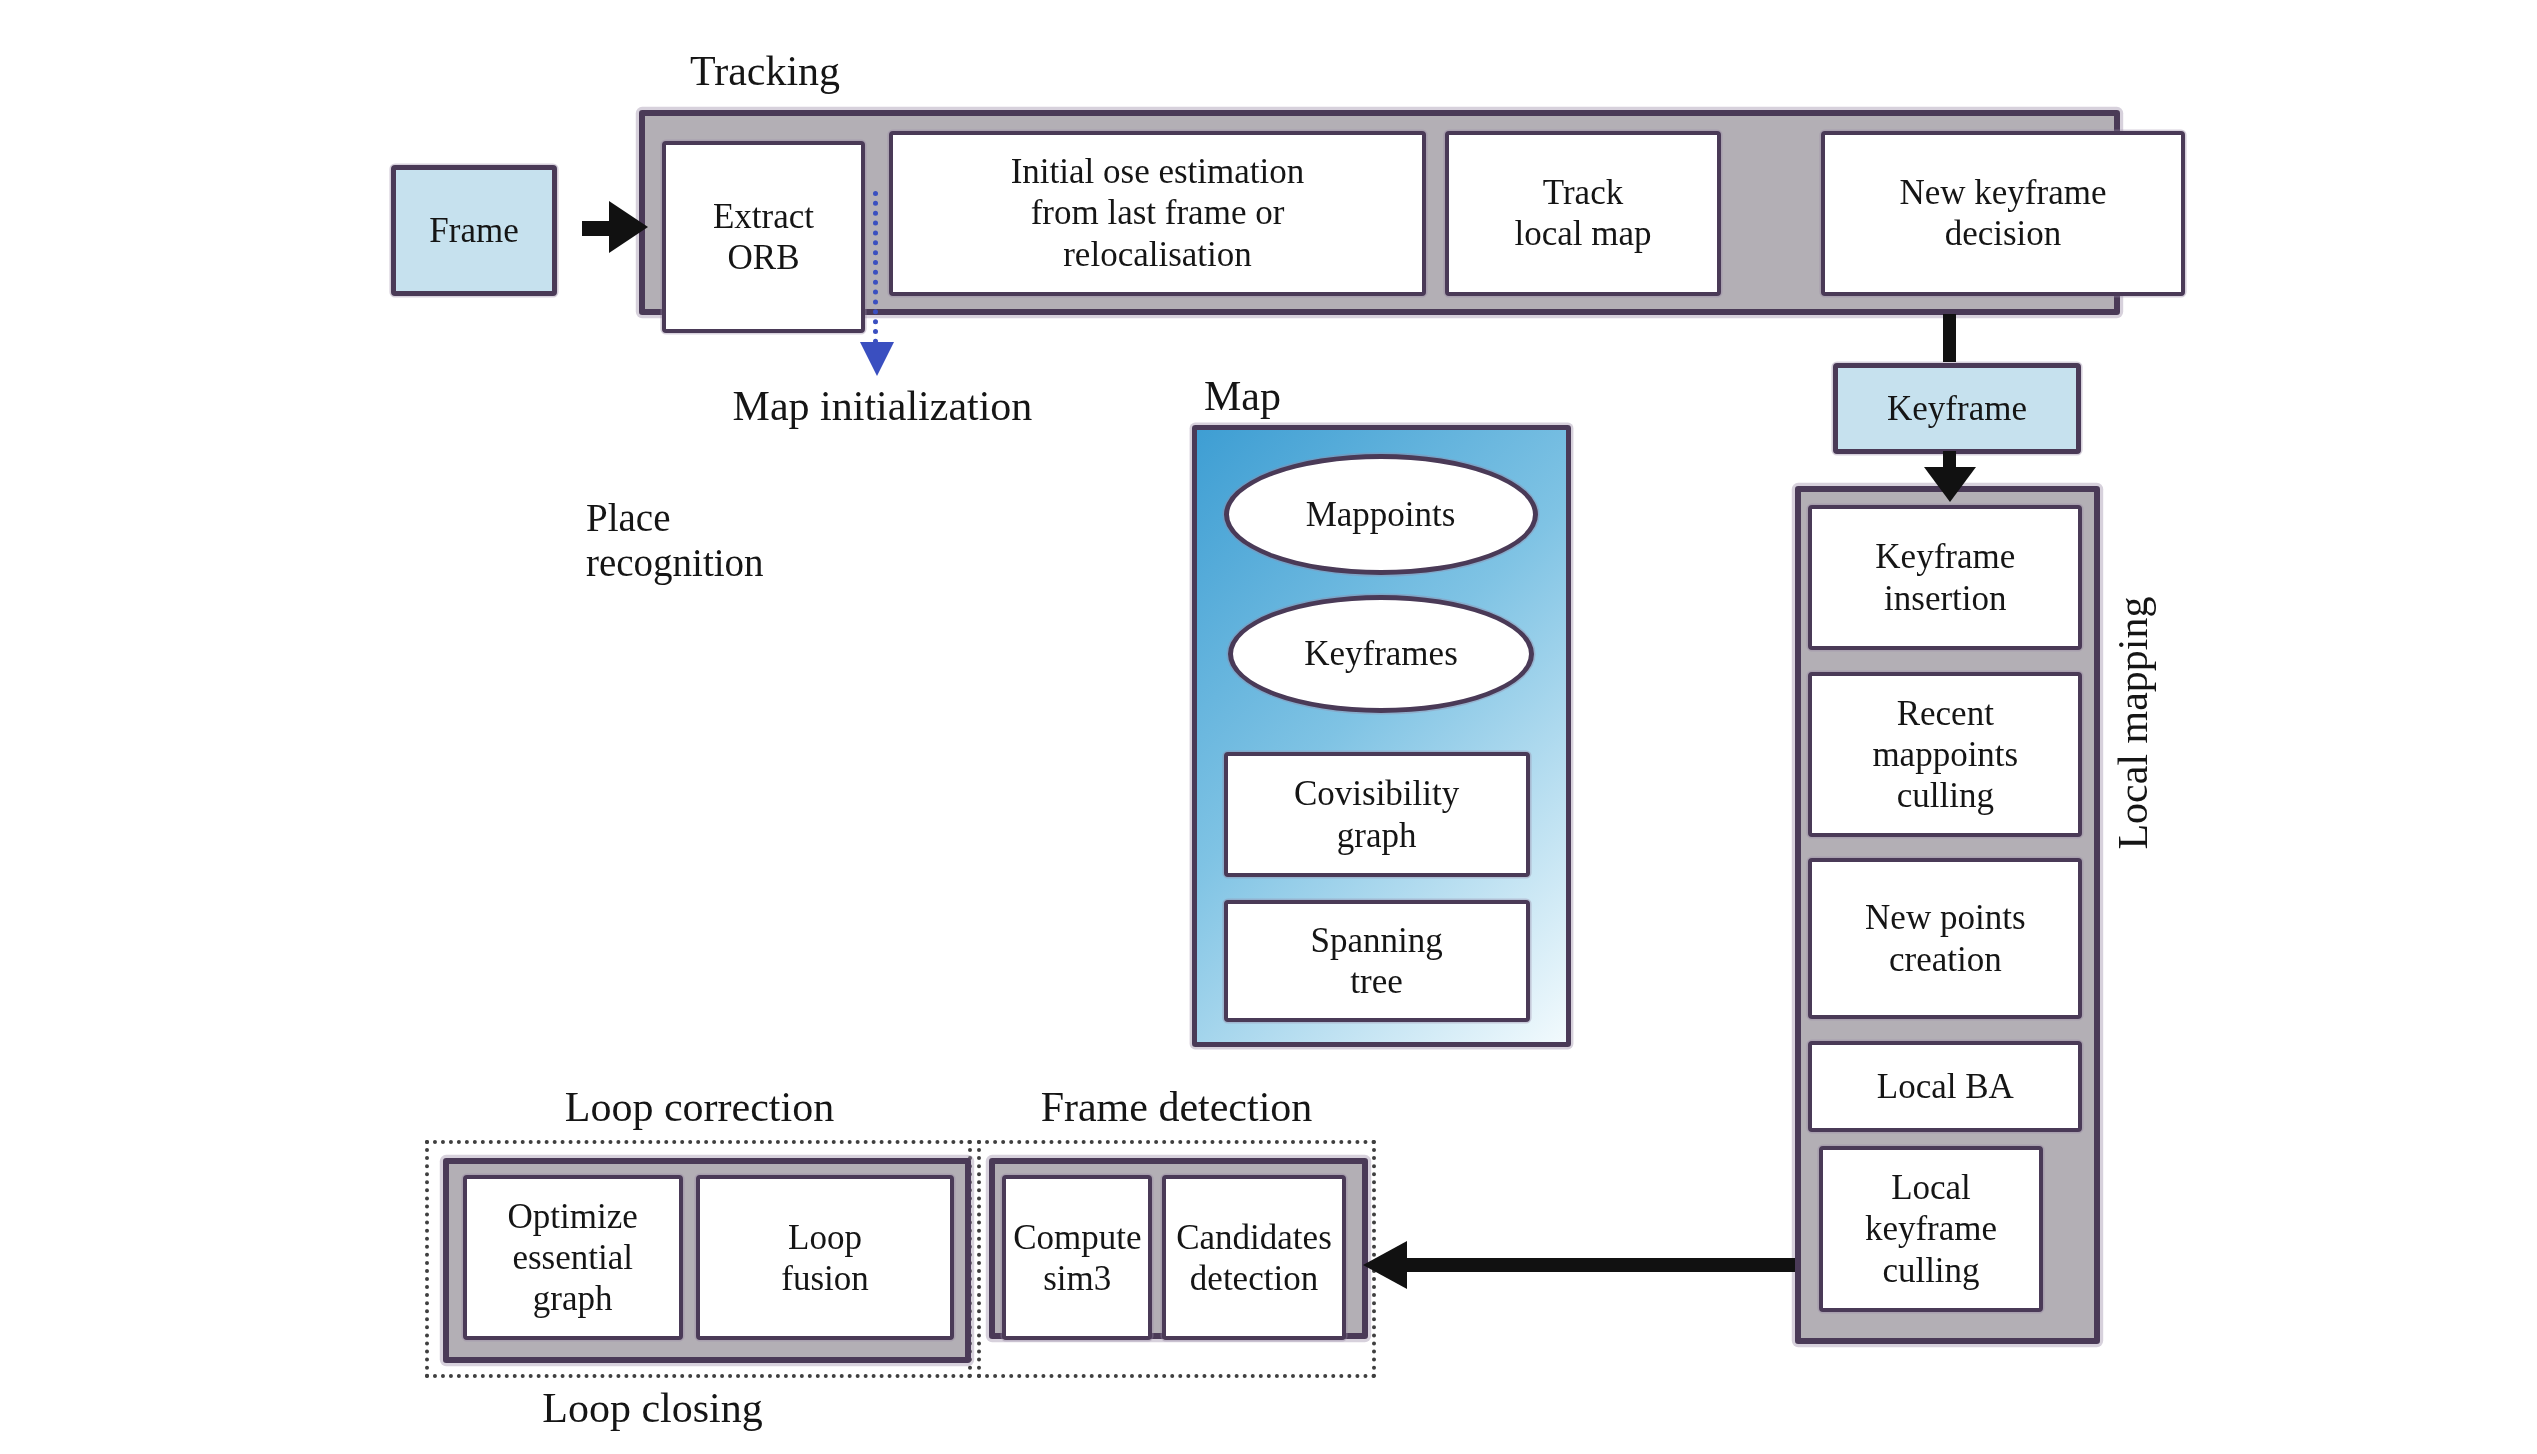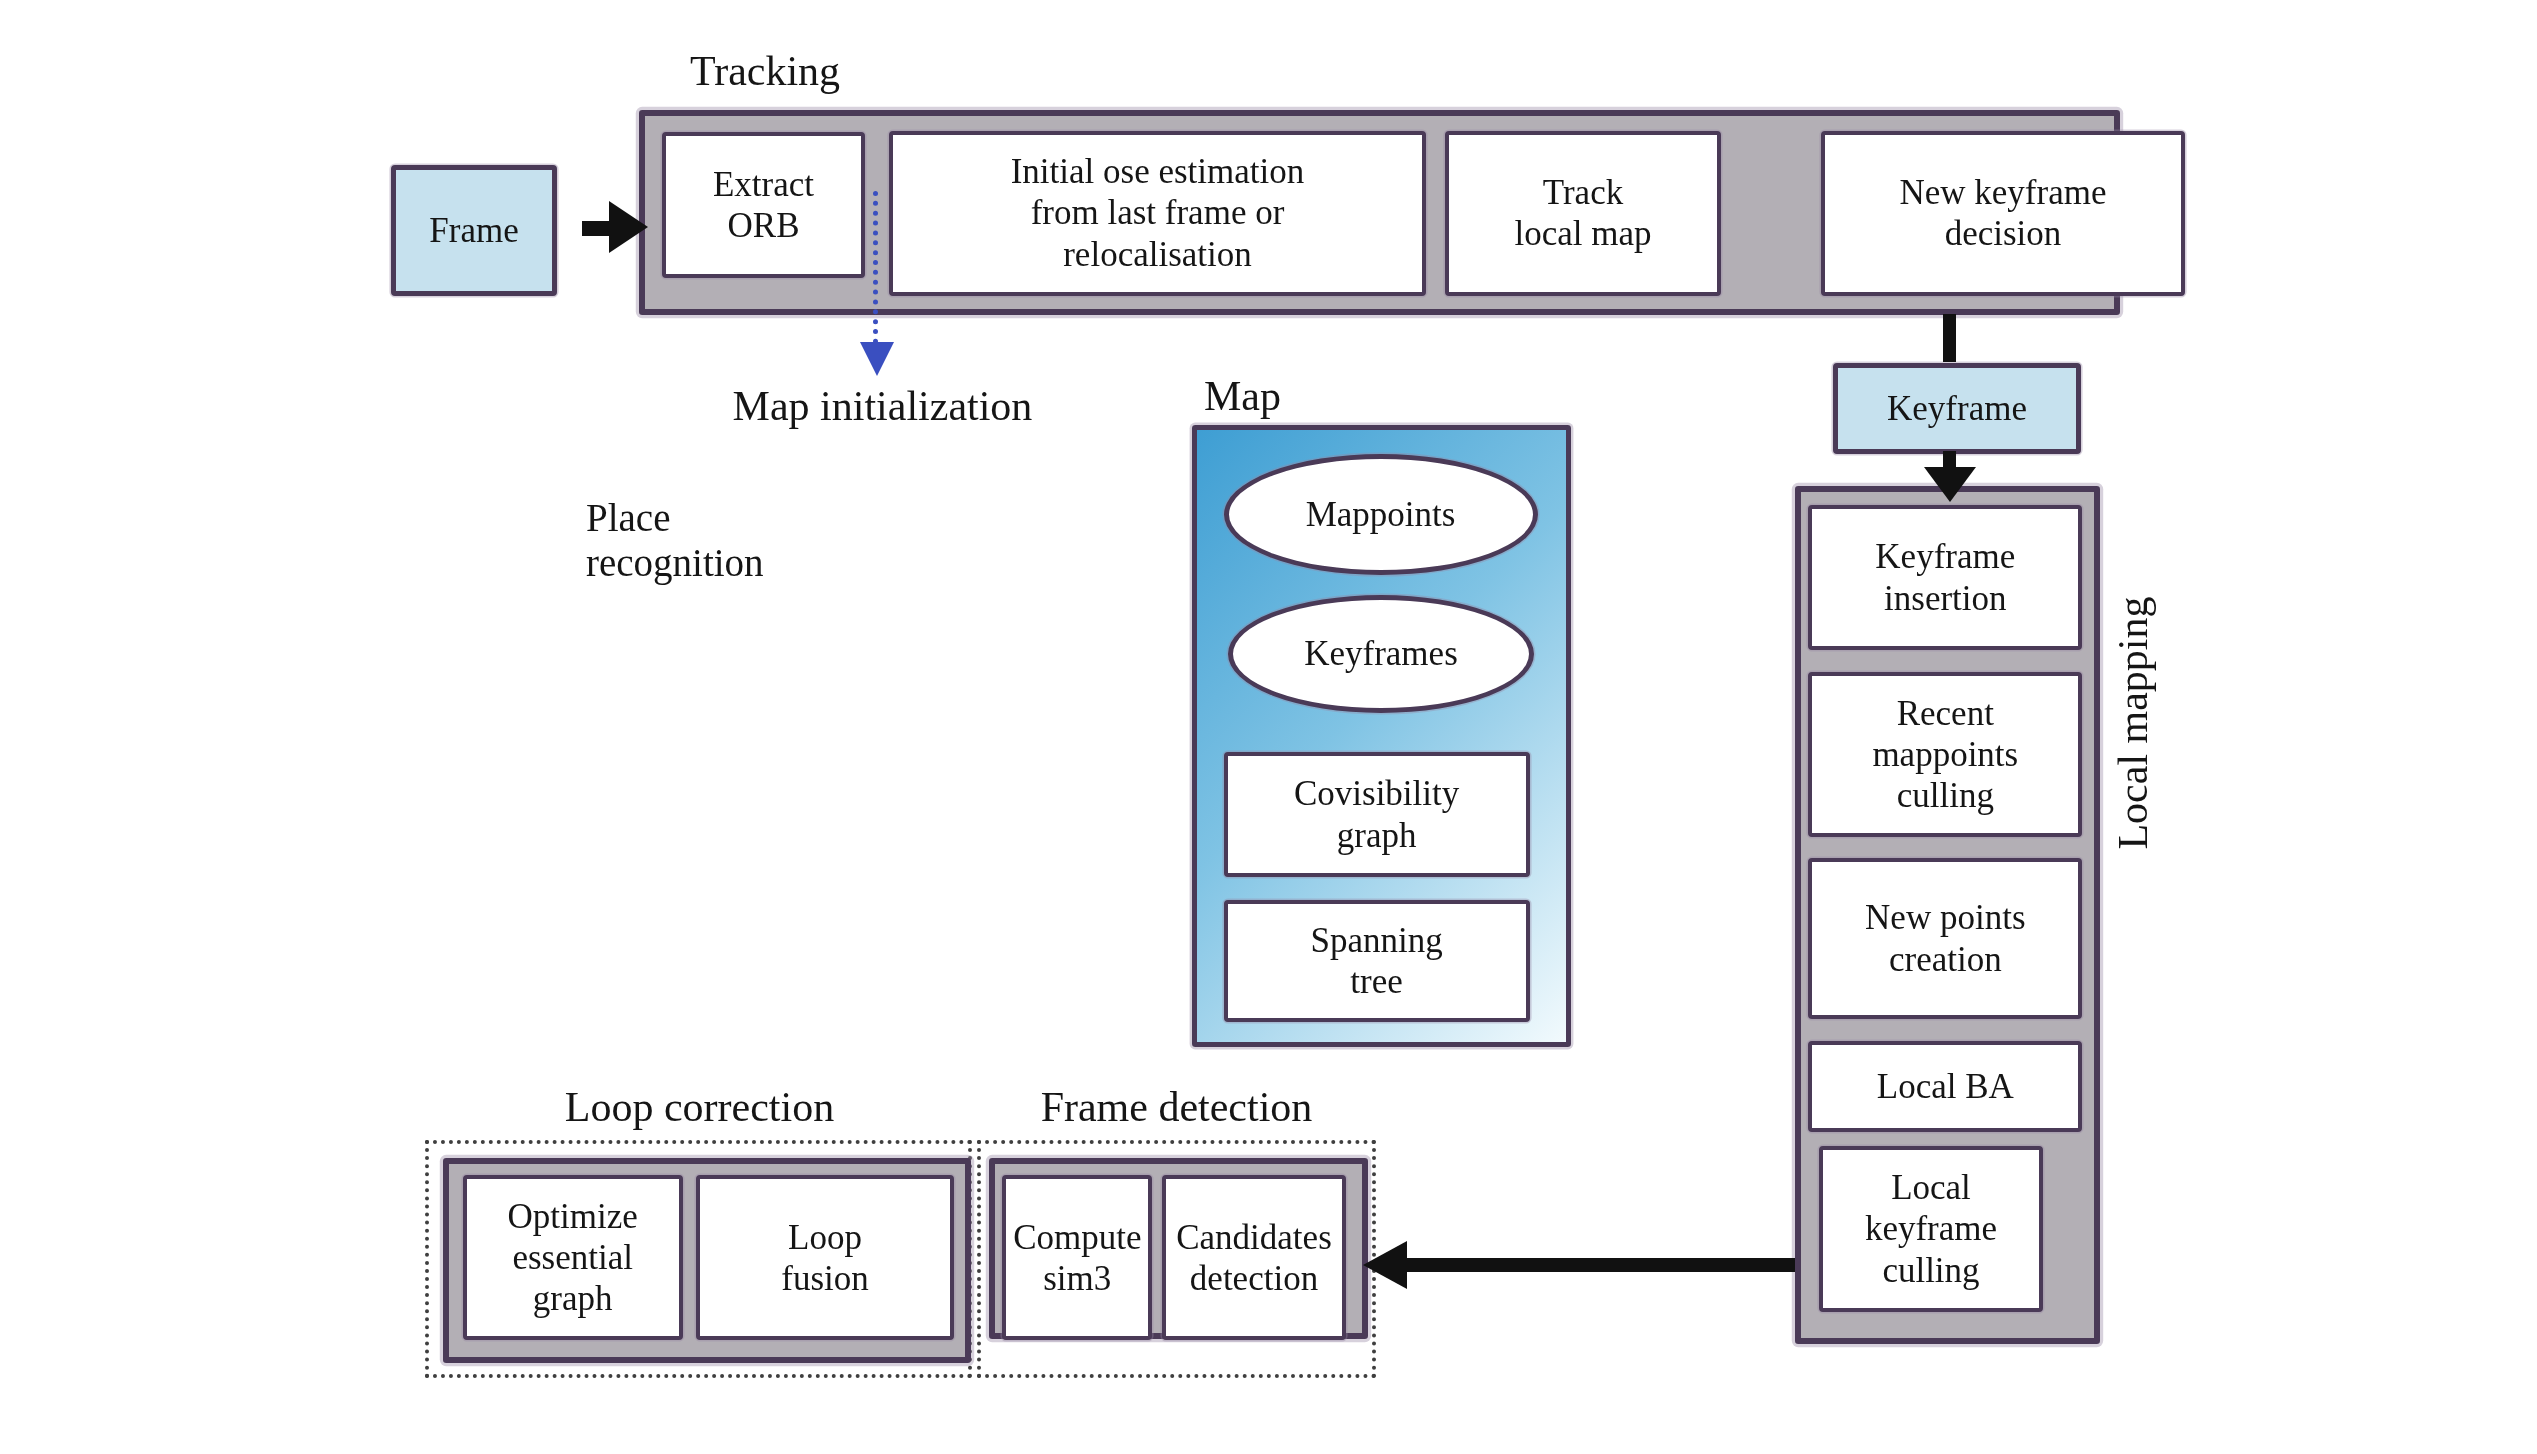--- a/index.html
+++ b/index.html
@@ -44,30 +44,31 @@
 <div class="canvas">
 
   <div class="lbl" style="left:690px;top:47px;">Tracking</div>
   <div class="lbl center" style="left:681px;top:382px;width:403px;">Map initialization</div>
   <div class="lbl" style="left:1204px;top:372px;">Map</div>
   <div class="lbl" style="left:586px;top:496px;font-size:39px;">Place
 recognition</div>
   <div class="lbl center vertical" style="left:1951px;top:695px;width:371px;height:56px;">Local mapping</div>
   <div class="lbl center" style="left:498px;top:1083px;width:403px;">Loop correction</div>
   <div class="lbl center" style="left:975px;top:1083px;width:403px;">Frame detection</div>
+  <div class="lbl center" style="left:451px;top:1384px;width:403px;">Loop closing</div>
 
   <div class="node blue" style="left:391px;top:165px;width:166px;height:131px;">
     <span>Frame</span>
   </div>
 
   <div class="shaft" style="left:582px;top:221px;width:29px;height:14.5px;"></div>
   <div class="head right" style="left:609px;top:201px;"></div>
 
   <div class="container" style="left:639px;top:110px;width:1481px;height:205px;">
-    <div class="node" style="left:17px;top:16px;width:203px;height:146px;">
+    <div class="node" style="left:17px;top:25px;width:203px;height:192px;">
       <span>Extract
 ORB</span>
     </div>
     <div class="node" style="left:244px;top:14.5px;width:537px;height:165px;">
       <span>Initial ose estimation
 from last frame or
 relocalisation</span>
     </div>
     <div class="node" style="left:800px;top:14.5px;width:276px;height:165px;">
       <span>Track

